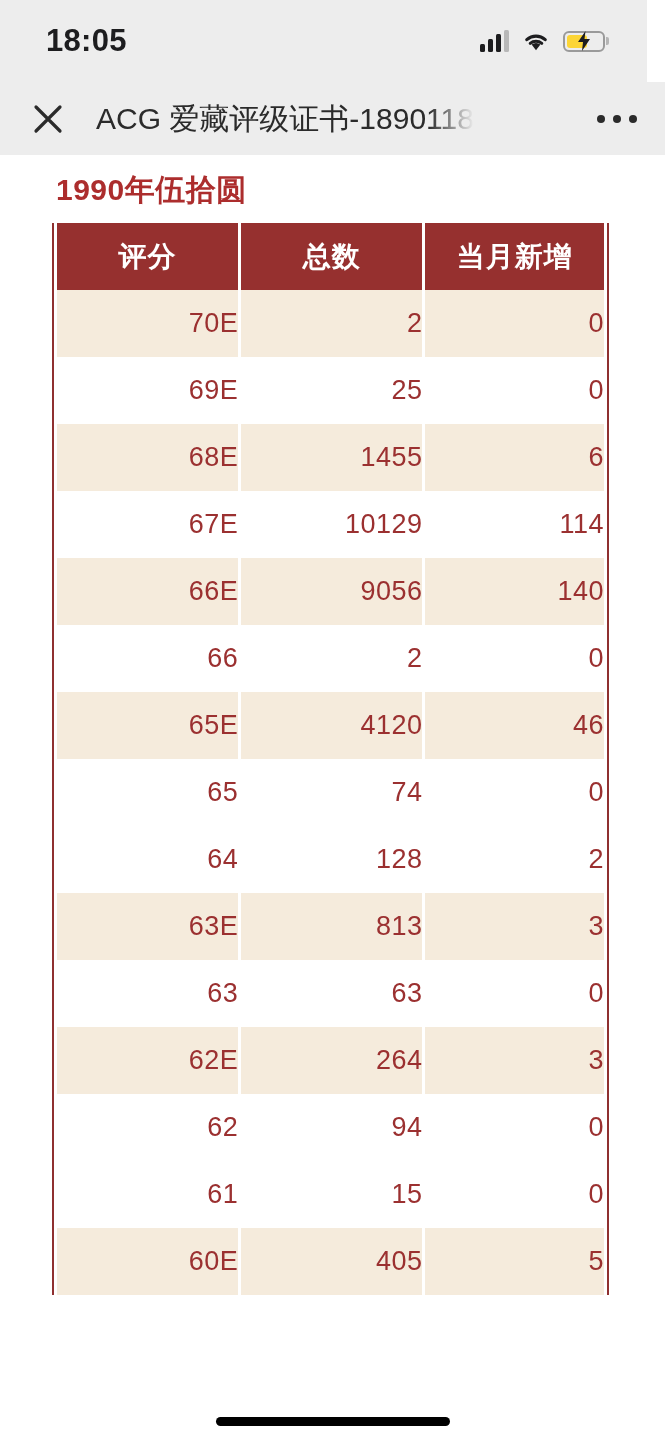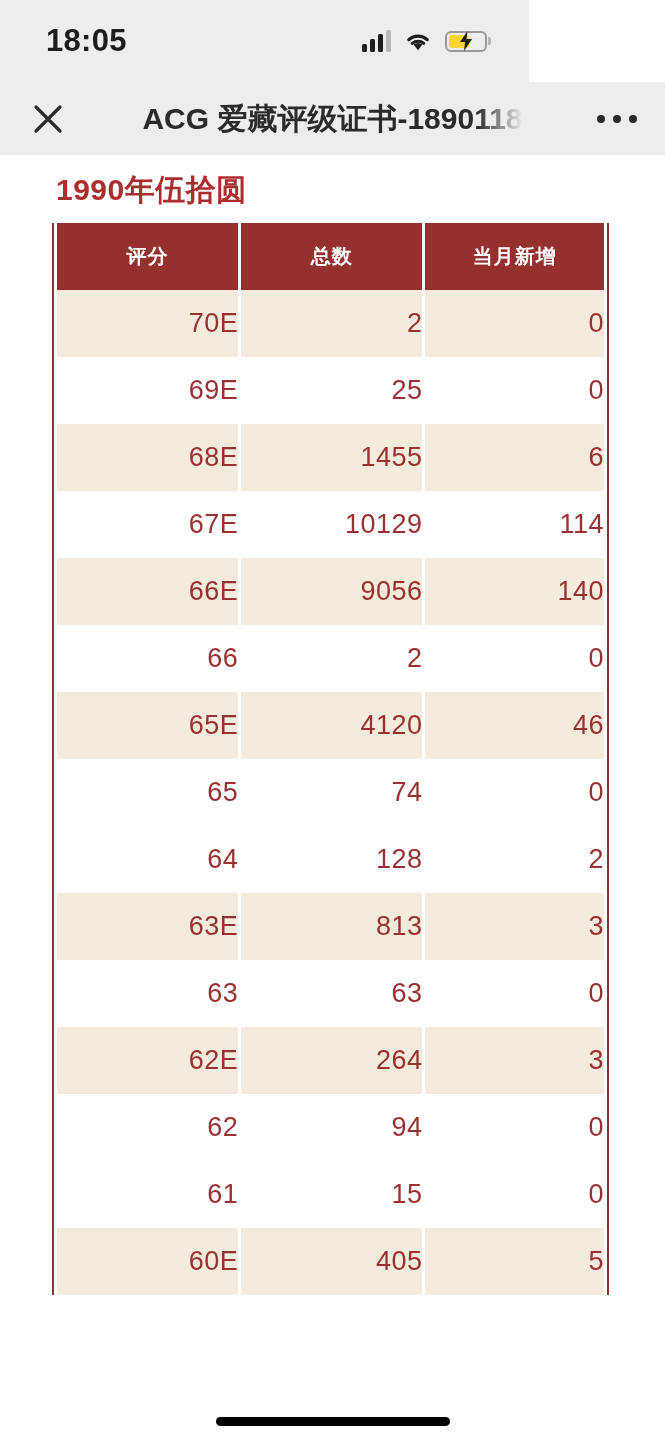--- a/index.html
+++ b/index.html
@@ -16,21 +16,21 @@
     position: relative;
     width: 665px;
     height: 1440px;
     background: #ffffff;
   }
 
   
   .status-bar {
     position: absolute;
     top: 0; left: 0;
-    width: 529px;
+    width: 647px;
     height: 82px;
     background: #ededed;
     display: flex;
     align-items: center;
     justify-content: space-between;
     padding: 0 42px 0 46px;
   }
   .status-time {
     font-size: 31px;
     font-weight: 600;
@@ -113,22 +113,20 @@
   }
   .nav-close svg { width: 34px; height: 34px; display: block; }
 
   .nav-title-wrap {
     flex: 1;
     position: relative;
     height: 73px;
     overflow: hidden;
     display: flex;
     align-items: center;
-    justify-content: center;
-    font-weight: bold;
   }
   .nav-title {
     font-size: 30px;
     color: #2b2b2b;
     white-space: nowrap;
     line-height: 73px;
     max-width: 100%;
     overflow: hidden;
     -webkit-mask-image: linear-gradient(to right, #000 0, #000 88%, rgba(0,0,0,0) 100%);
     mask-image: linear-gradient(to right, #000 0, #000 88%, rgba(0,0,0,0) 100%);
@@ -175,21 +173,21 @@
   }
   table.grade-table {
     width: 100%;
     border-collapse: separate;
     border-spacing: 3px 0;
     table-layout: fixed;
   }
   table.grade-table th {
     background: #96302f;
     color: #ffffff;
-    font-size: 20px;
+    font-size: 28px;
     font-weight: 700;
     height: 67px;
     text-align: center;
     letter-spacing: 1px;
   }
   table.grade-table td {
     height: 67px;
     text-align: right;
     font-size: 27px;
     color: #9b3030;

